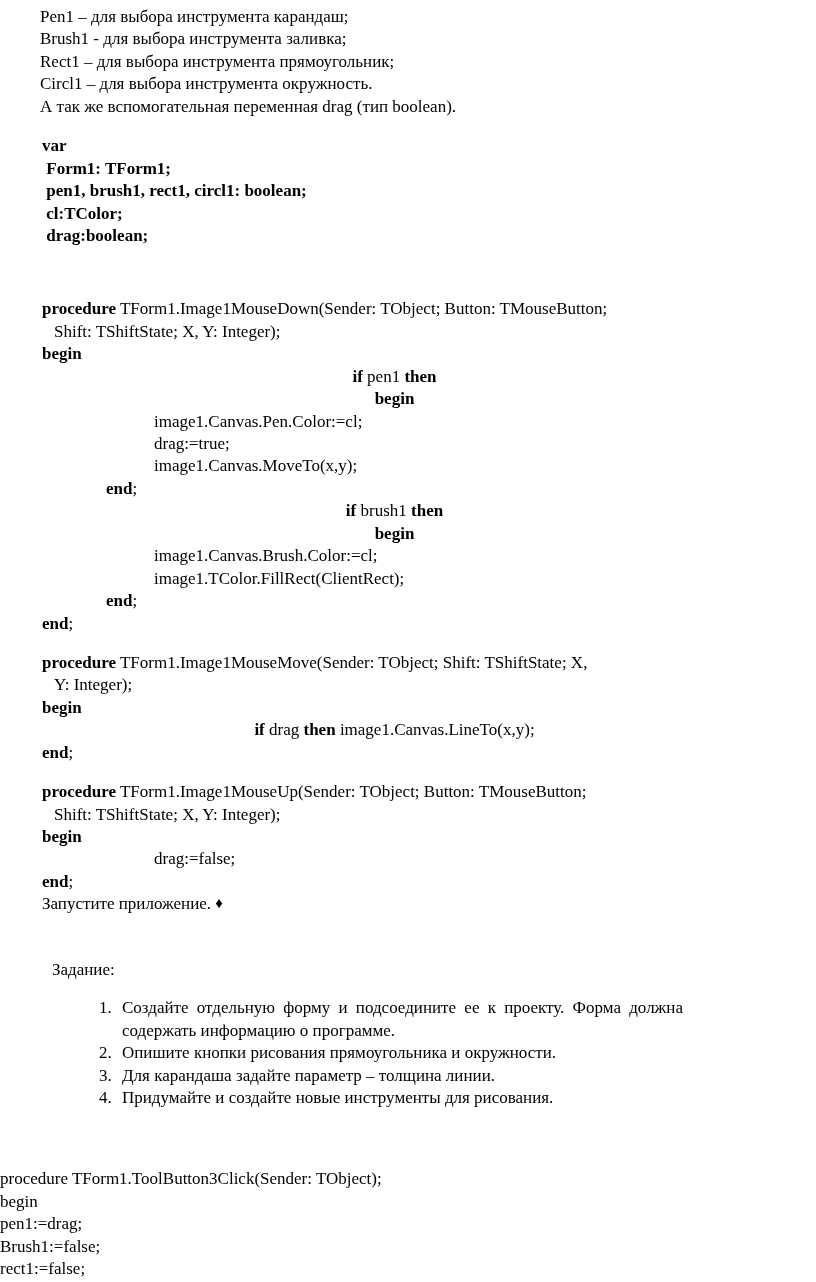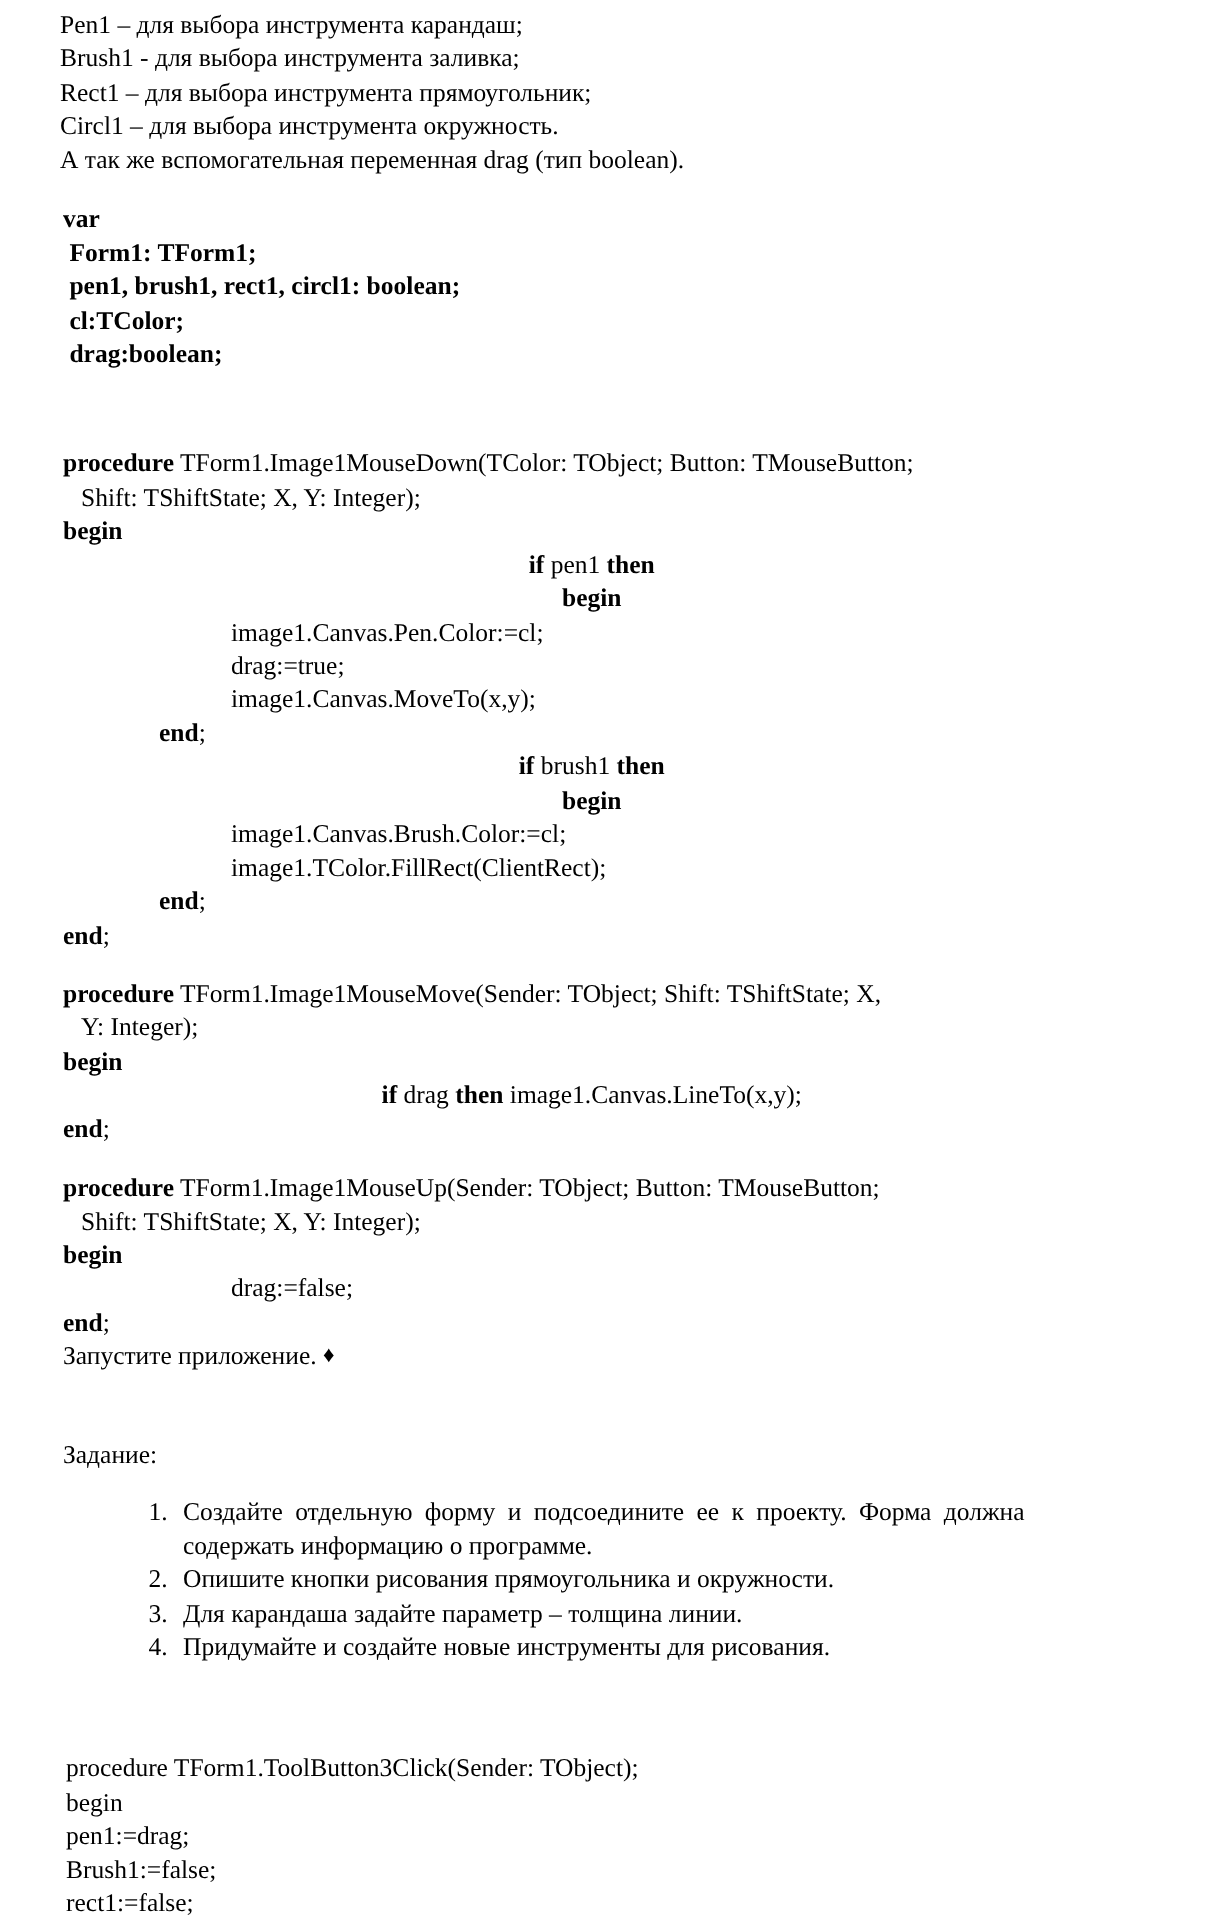--- a/index.html
+++ b/index.html
@@ -58,38 +58,37 @@
   .indent4 { padding-left: 112px; }
   .cont { padding-left: 12px; }
   .runline {
     white-space: pre-wrap;
   }
   .diamond {
     font-size: 15px;
     vertical-align: 1px;
   }
   .task-title {
-    margin-left: 2px;
+    margin-left: 12px;
   }
   ol.tasks {
     margin: 16px;
     padding-left: 60px;
   }
   ol.tasks li {
     text-align: justify;
     padding-left: 6px;
     margin: 0;
   }
   .tail {
     margin-left: -40px;
     padding-left: 0;
   }
   .tail .line {
     white-space: pre-wrap;
-    padding-left: 44px;
   }
 </style>
 </head>
 <body>
 
 <div class="page">
 
   <div class="intro">
     <div class="line">Pen1 – для выбора инструмента карандаш;</div>
     <div class="line">Brush1 - для выбора инструмента заливка;</div>
@@ -105,21 +104,21 @@
     <div class="line"> Form1: TForm1;</div>
     <div class="line"> pen1, brush1, rect1, circl1: boolean;</div>
     <div class="line"> cl:TColor;</div>
     <div class="line"> drag:boolean;</div>
   </div>
 
   <div class="blank-lg"></div>
   <div class="blank"></div>
 
   <div class="proc">
-    <div class="line"><b class="kw">procedure</b><span> TForm1.Image1MouseDown(TColor: TObject; Button: TMouseButton;</span></div>
+    <div class="line"><b class="kw">procedure</b><span> TForm1.Image1MouseDown(Sender: TObject; Button: TMouseButton;</span></div>
     <div class="line cont">Shift: TShiftState; X, Y: Integer);</div>
     <div class="line"><b class="kw">begin</b></div>
     <div class="line indent2"><b class="kw">if</b><span> </span><span>pen1</span><span> </span><b class="kw">then</b></div>
     <div class="line indent2"><b class="kw">begin</b></div>
     <div class="line indent4">image1.Canvas.Pen.Color:=cl;</div>
     <div class="line indent4">drag:=true;</div>
     <div class="line indent4">image1.Canvas.MoveTo(x,y);</div>
     <div class="line indent3"><b class="kw">end</b><span>;</span></div>
     <div class="line indent2"><b class="kw">if</b><span> </span><span>brush1</span><span> </span><b class="kw">then</b></div>
     <div class="line indent2"><b class="kw">begin</b></div>

